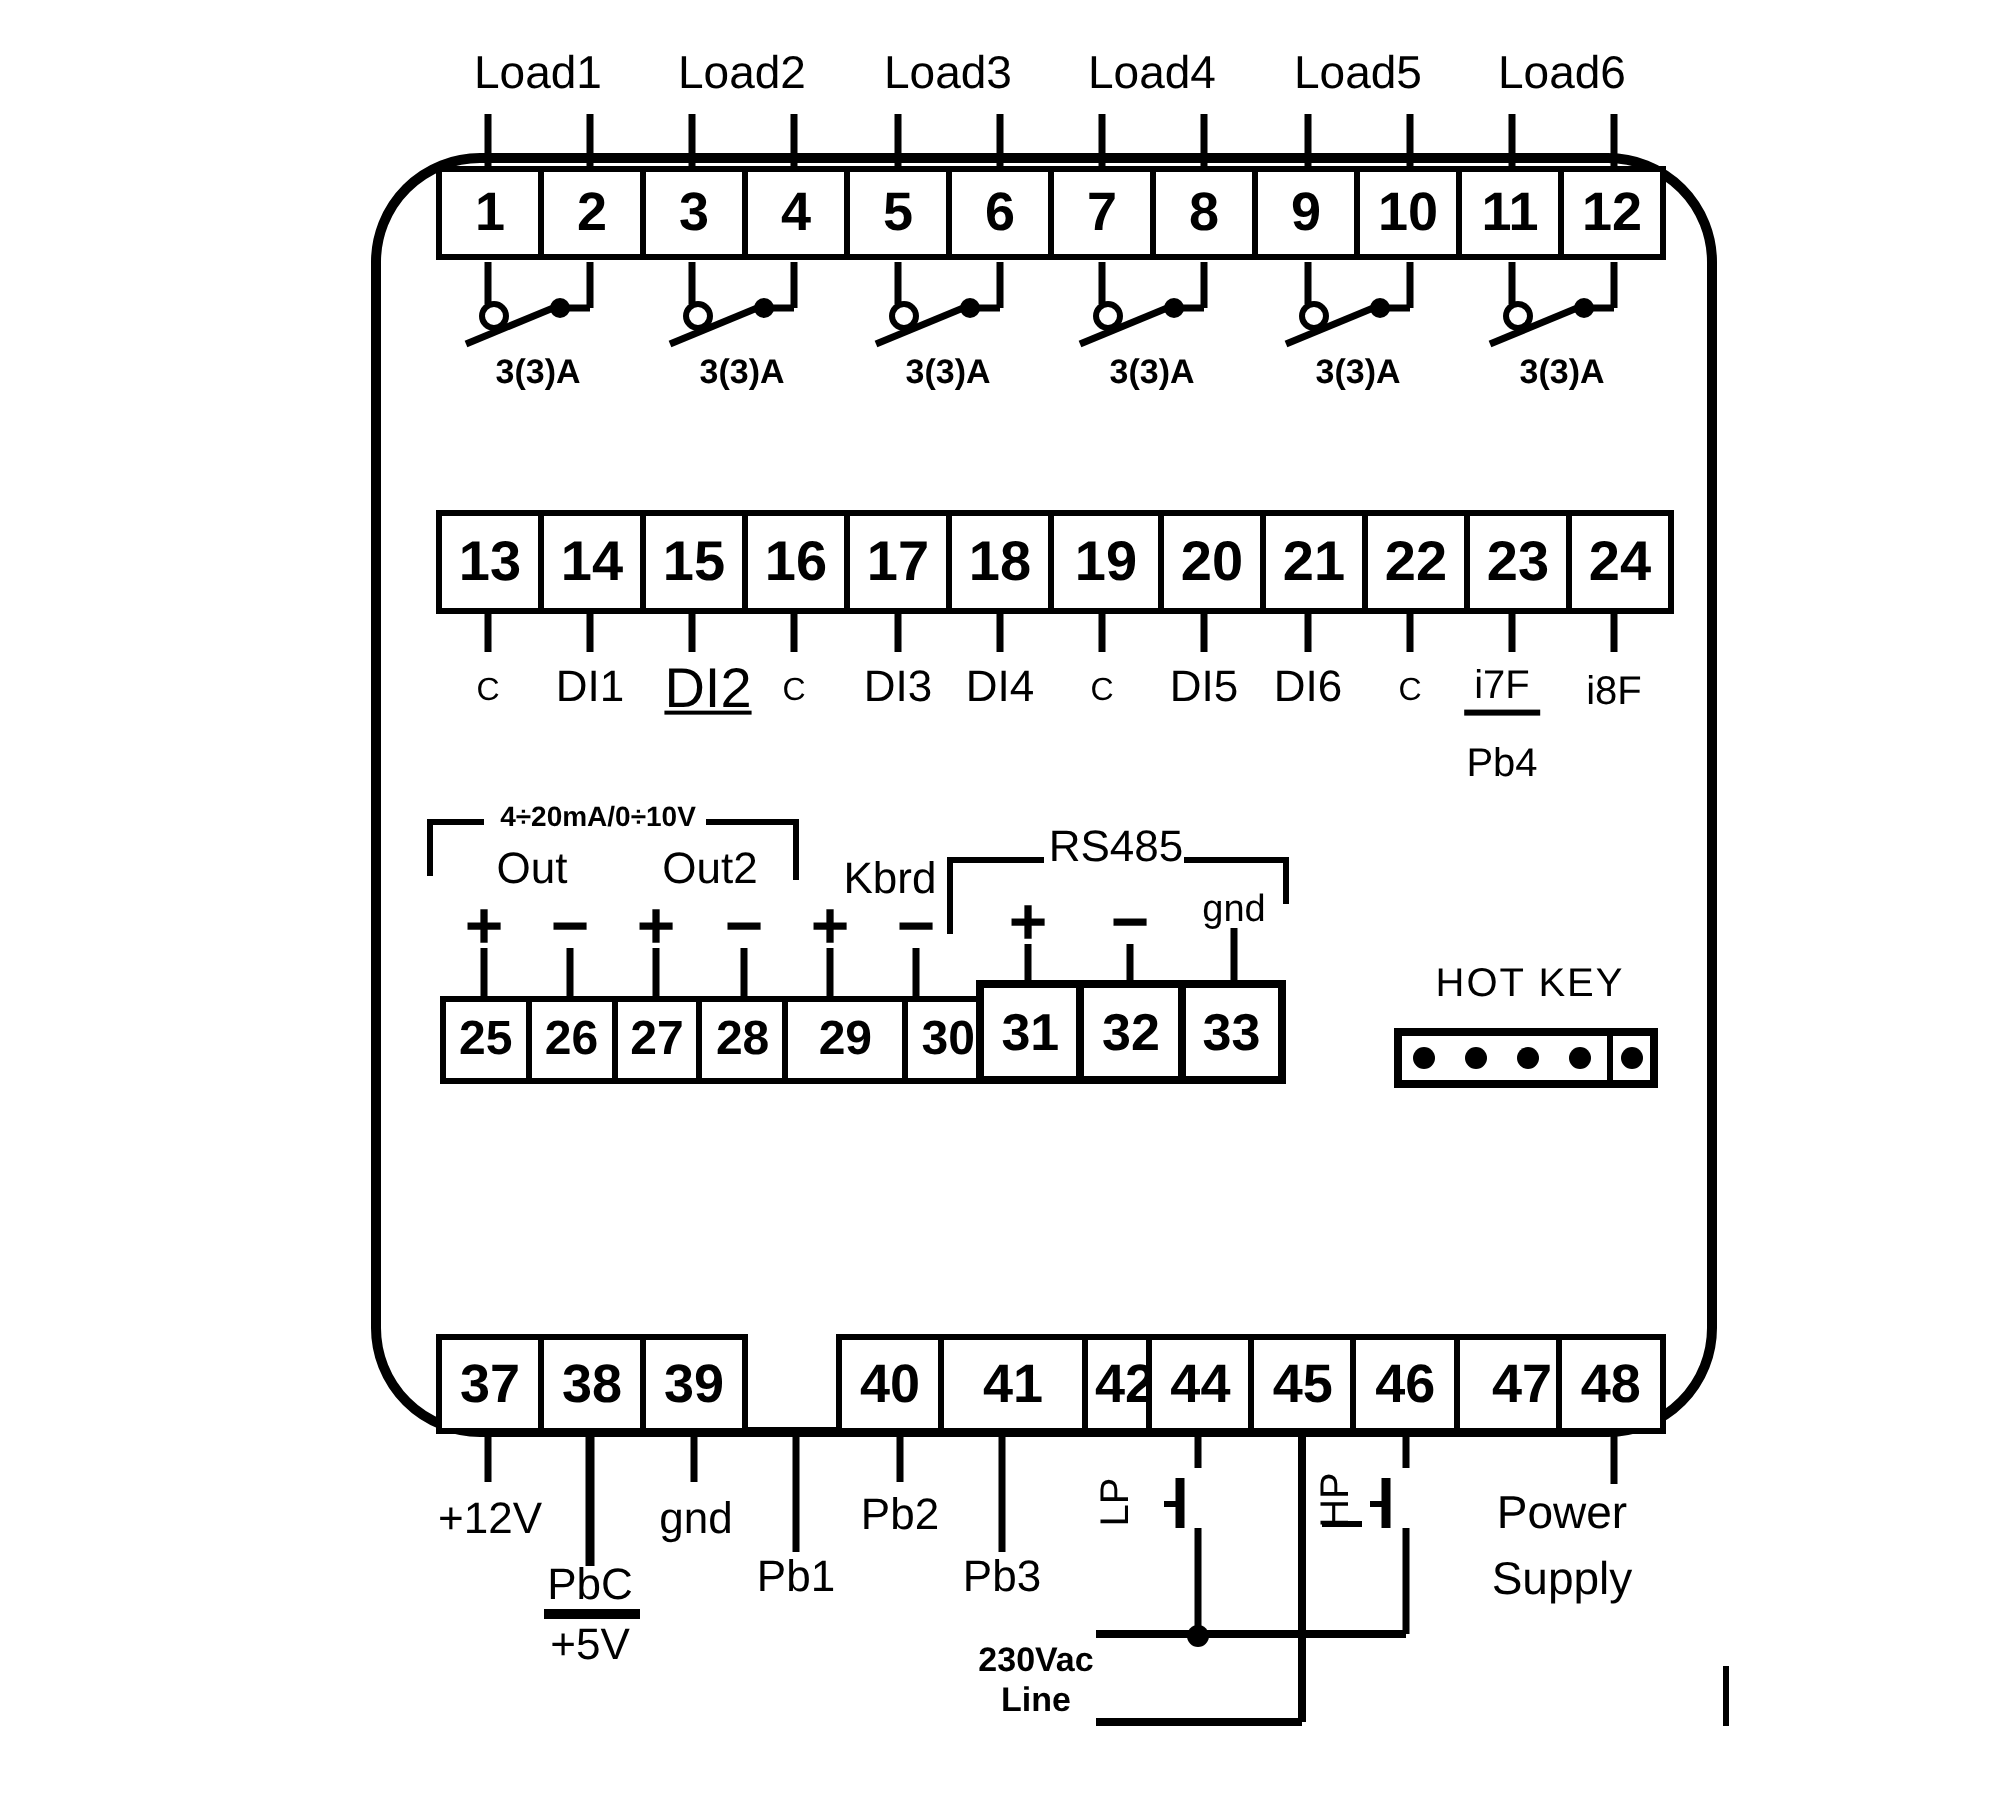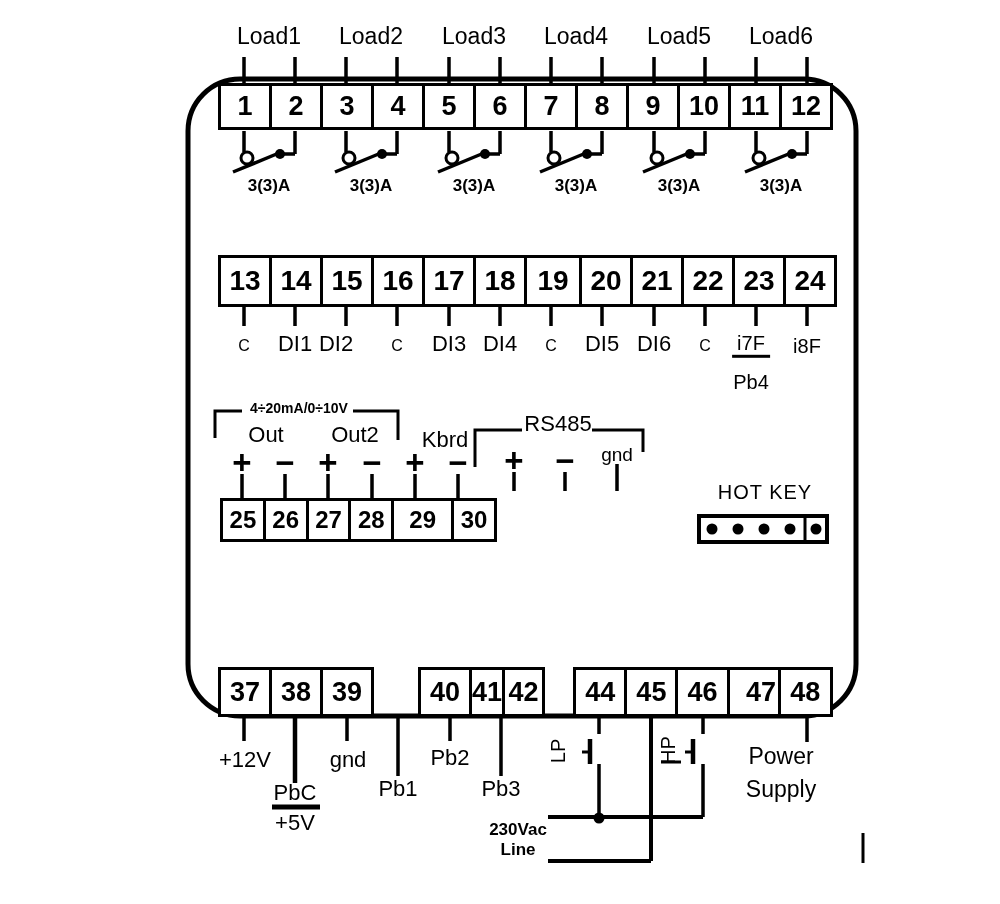--- a/index.html
+++ b/index.html
@@ -183,21 +183,21 @@
     <div class="cell" style="width:58px;">19</div>
     <div class="cell" style="width:54px;">20</div>
     <div class="cell" style="width:54px;">21</div>
     <div class="cell" style="width:54px;">22</div>
     <div class="cell" style="width:54px;">23</div>
     <div class="cell" style="width:54px;">24</div>
   </div>
 
   <div class="lbl" style="left:244px;top:346px;font-size:16px;">C</div>
   <div class="lbl" style="left:295px;top:344px;font-size:22px;">DI1</div>
-  <div class="lbl" style="left:336px;top:344px;font-size:22px;">DI2</div>
+  <div class="lbl" style="left:354px;top:344px;font-size:28px;text-decoration:underline;">DI2</div>
   <div class="lbl" style="left:397px;top:346px;font-size:16px;">C</div>
   <div class="lbl" style="left:449px;top:344px;font-size:22px;">DI3</div>
   <div class="lbl" style="left:500px;top:344px;font-size:22px;">DI4</div>
   <div class="lbl" style="left:551px;top:346px;font-size:16px;">C</div>
   <div class="lbl" style="left:602px;top:344px;font-size:22px;">DI5</div>
   <div class="lbl" style="left:654px;top:344px;font-size:22px;">DI6</div>
   <div class="lbl" style="left:705px;top:346px;font-size:16px;">C</div>
   <div class="lbl uline" style="left:751px;top:345px;font-size:20px;">i7F</div>
   <div class="lbl" style="left:751px;top:382px;font-size:20px;">Pb4</div>
   <div class="lbl" style="left:807px;top:346px;font-size:20px;">i8F</div>
@@ -220,29 +220,34 @@
     <div class="cell" style="width:45.8px;">28</div>
     <div class="cell" style="width:63px;">29</div>
     <div class="cell" style="width:45.8px;">30</div>
   </div>
 
   <div class="lbl" style="left:558px;top:424px;font-size:22px;">RS485</div>
   <div class="lbl sign" style="left:514px;top:461px;">+</div>
   <div class="lbl sign" style="left:565px;top:461px;">−</div>
   <div class="lbl" style="left:617px;top:455px;font-size:19px;">gnd</div>
 
+  <div class="strip" style="left:488px;top:490px;height:52px;font-size:26px;">
+    <div class="cell c4" style="width:54.3px;">31</div>
+    <div class="cell c4" style="width:54.3px;">32</div>
+    <div class="cell c4" style="width:54.3px;">33</div>
+  </div>
 
   <div class="lbl" style="left:765px;top:492px;font-size:20px;letter-spacing:1px;">HOT KEY</div>
 
   <div class="strip" style="left:218px;top:667px;height:50px;font-size:27px;">
     <div class="cell" style="width:54px;">37</div>
     <div class="cell" style="width:54px;">38</div>
     <div class="cell" style="width:54px;">39</div>
     <div class="cell" style="width:54px;margin-left:44px;">40</div>
-    <div class="cell" style="width:36px;">41</div>
+    <div class="cell" style="width:75px;">41</div>
     <div class="cell" style="width:43px;">42</div>
   </div>
 
   <div class="strip" style="left:573px;top:667px;height:50px;font-size:27px;">
     <div class="cell" style="width:54.4px;">44</div>
     <div class="cell" style="width:54px;">45</div>
     <div class="cell" style="width:54.4px;">46</div>
     <div class="cell" style="width:54.4px;padding-left:14px;">47</div>
     <div class="cell" style="width:54.4px;">48</div>
   </div>

